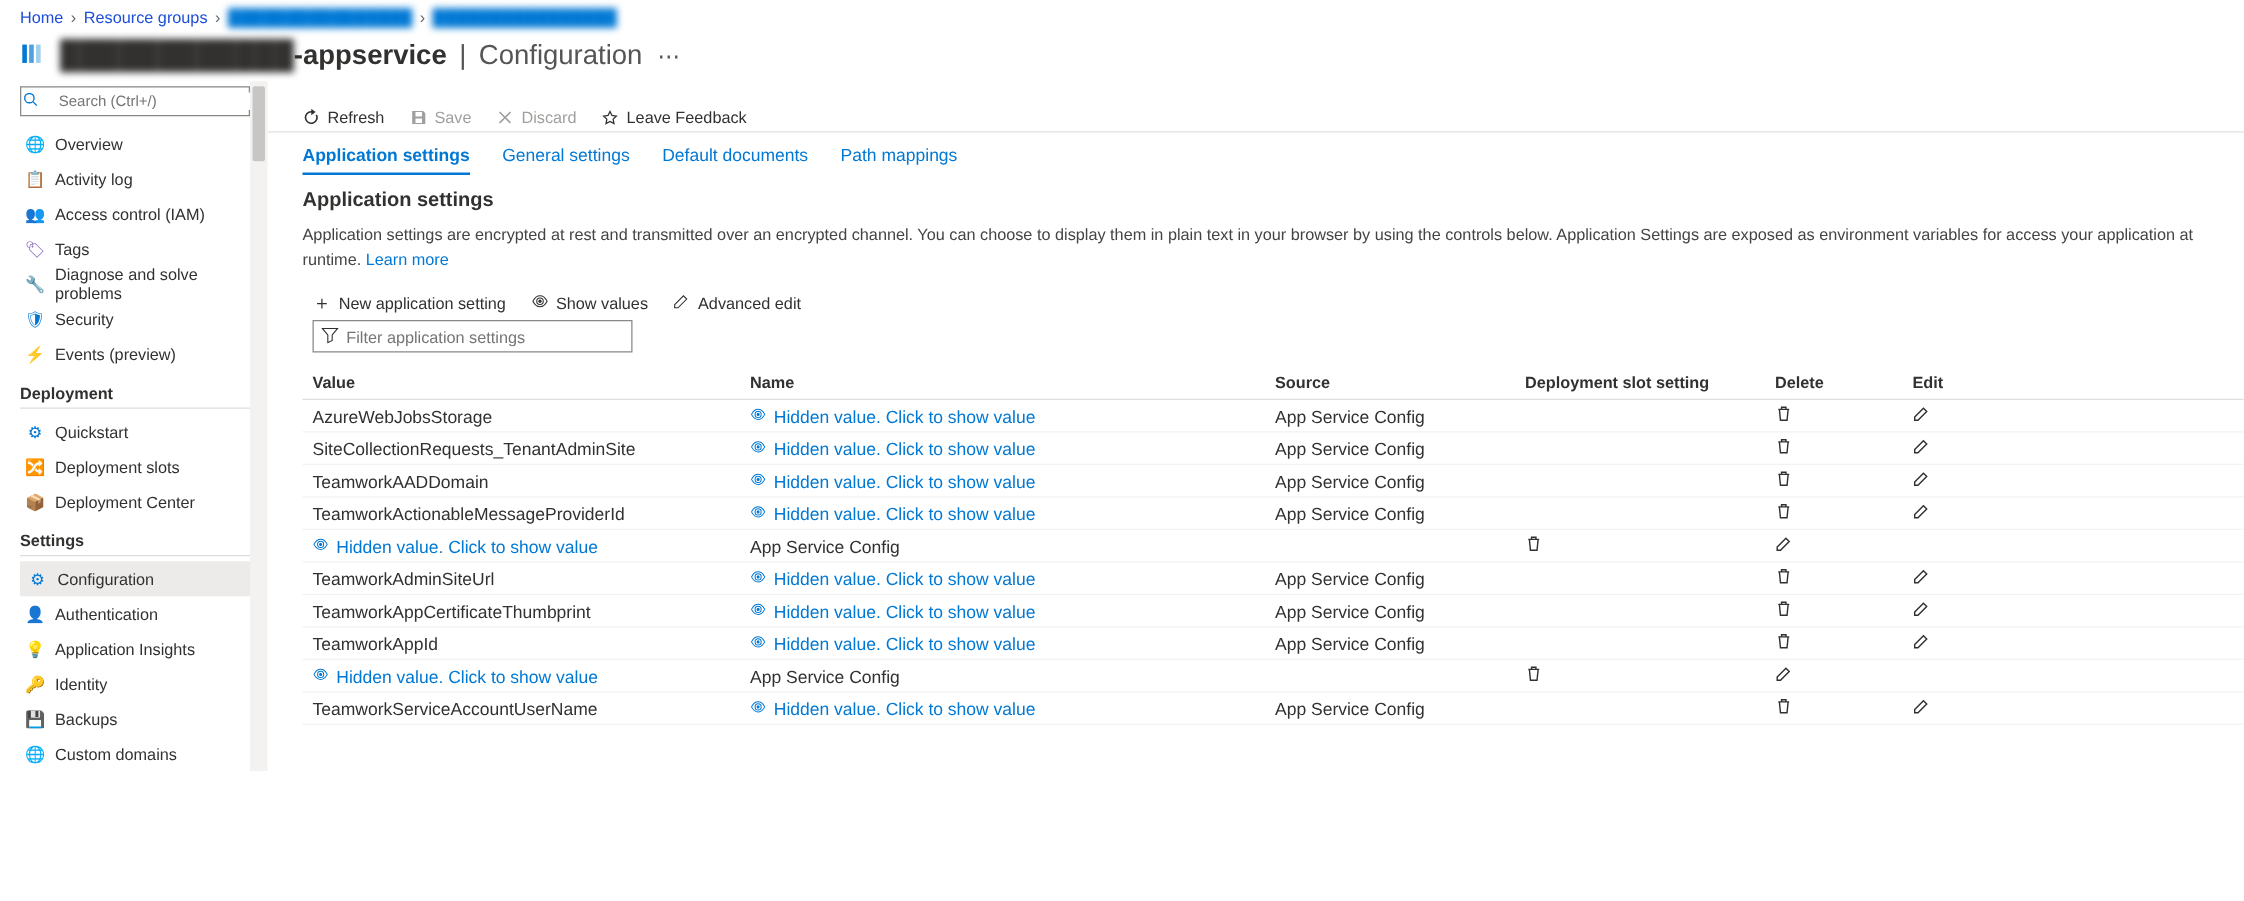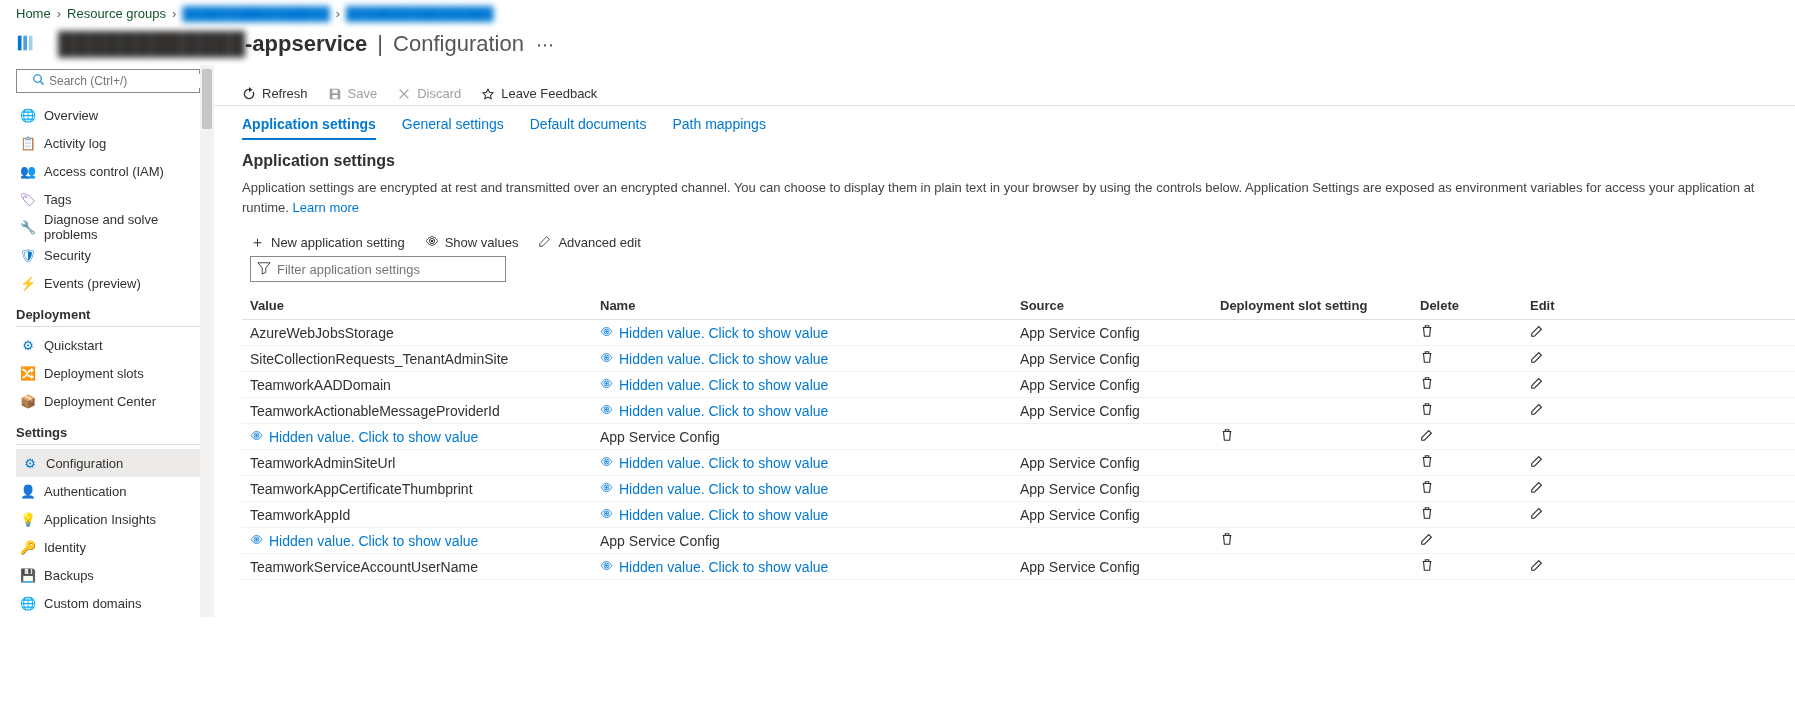--- a/index.html
+++ b/index.html
@@ -1,36 +1,36 @@
 <!DOCTYPE html>
 <html><head>
 <meta charset="utf-8">
 <style>
 * { box-sizing: border-box; margin: 0; padding: 0; font-family: 'Segoe UI', Arial, sans-serif; }
 body { background: #fff; color: #323130; font-size: 13px; overflow-x: hidden; }
 
 .breadcrumb { padding: 6px 16px; font-size: 13px; display:flex; align-items:center; gap:4px;}
-.breadcrumb .link { color: #14532d; cursor: pointer; }
+.breadcrumb .link { color: #1d4ed8; cursor: pointer; }
 .breadcrumb .sep { color: #666; margin: 0 2px; }
 .breadcrumb .blur { filter: blur(3px); color: #0078d4; }
 
-.header-row { display:flex; align-items:center; padding: 4px 16px 0 16px; gap:20px;}
+.header-row { display:flex; align-items:center; padding: 4px 16px 0 16px; gap:10px;}
 .logo-icon svg { width:22px; height:22px; }
 .title-block { display:flex; flex-direction:column; }
 .title-line { display:flex; align-items:baseline; gap:4px;}
 .title-main { font-size: 22px; font-weight: 600; }
 .title-main .blur { filter: blur(3px); }
 .title-sep { font-size: 22px; font-weight: 300; color:#555; margin: 0 6px;}
 .title-sub { font-size: 22px; font-weight: 300; color:#555;}
 .subtype { font-size: 12px; color:#666; margin-top:-2px;}
 .more-btn { font-size:18px; color:#555; margin-left:8px; cursor:pointer;}
 
 .layout { display:flex; margin-top:8px;}
 .sidebar { width: 200px; flex-shrink:0; padding-left:16px; position:relative;}
-.search-wrap { display:flex; align-items:center; border:1px solid #8a8886; height:24px; padding:0 16px; margin:4px 0 8px 0;}
+.search-wrap { display:flex; align-items:center; border:1px solid #8a8886; height:24px; padding:0 2px; margin:4px 0 8px 0;gap:12px;}
 .search-wrap input { border:none; outline:none; font-size:12px; flex:1; }
 .collapse-btn { position:absolute; right:-12px; top:6px; color:#666; cursor:pointer; font-size:12px;}
 
 .side-item { display:flex; align-items:center; gap:8px; height:28px; padding-left:4px; cursor:pointer; font-size:13px;}
 .side-item.active { background:#edebe9; font-weight:400; border-left:2px solid transparent;}
 .side-group { font-weight:700; margin:10px 0 4px 0; font-size:13px;}
 .side-divider { border-top:1px solid #ddd; margin:4px 0;}
 .side-icon { width:16px; display:inline-flex; justify-content:center;}
 
 .scroll-track { width:14px; background:#f3f2f1; position:relative; flex-shrink:0;}

